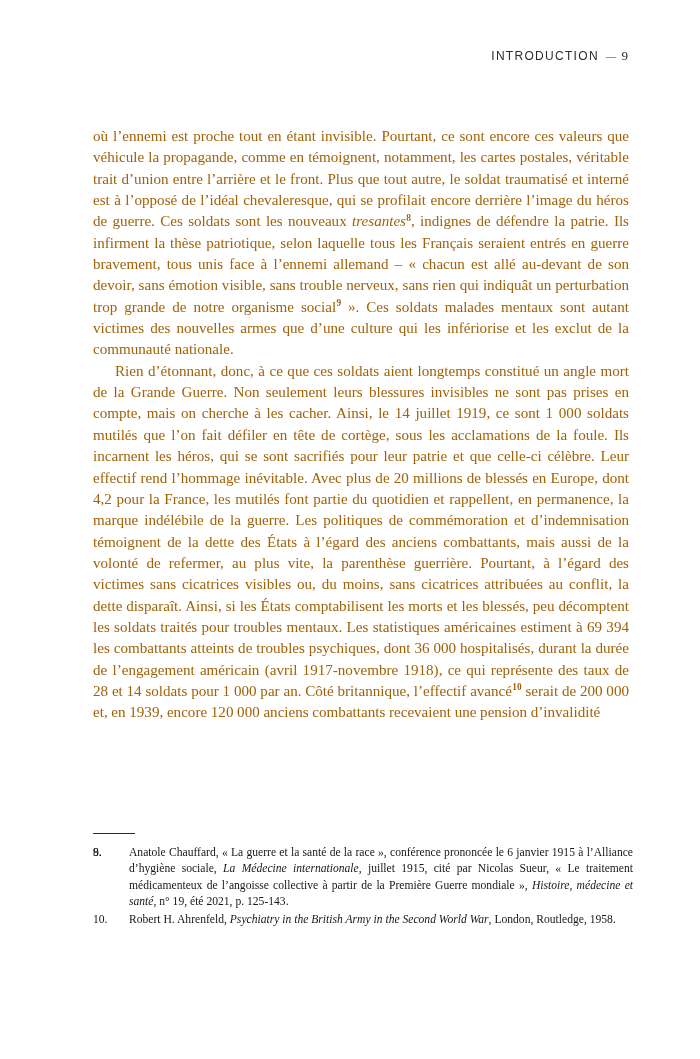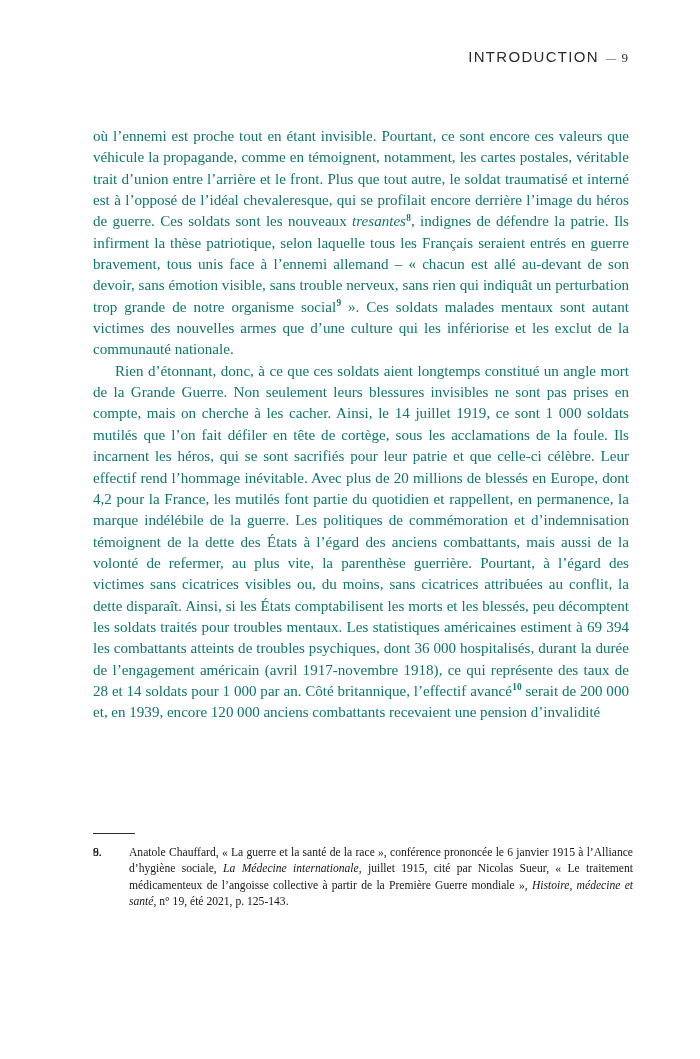--- a/index.html
+++ b/index.html
@@ -26,21 +26,21 @@
     left: 93px;
     right: 72px;
     text-align: right;
     font-size: 10.5px;
     letter-spacing: 1.15px;
     color: #2b2b2b;
     white-space: nowrap;
   }
   .running-head .rh-title {
     font-family: "Liberation Sans", "DejaVu Sans", sans-serif;
-    font-size: 15px;
+    font-size: 12px;
     letter-spacing: 1.3px;
   }
   .running-head .rh-dash {
     display: inline-block;
     margin: 0 4px 0 7px;
     color: #3a3a3a;
   }
   .running-head .rh-folio {
     font-family: "Liberation Serif", "DejaVu Serif", serif;
     font-size: 13px;
@@ -56,21 +56,21 @@
     width: 536px;
   }
 
   p.body-par {
     margin: 0;
     font-size: 15.1px;
     line-height: 21.35px;
     text-align: justify;
     text-justify: inter-word;
     hyphens: manual;
-    color: #0f766e;
+    color: #a16207;
     word-spacing: -0.1px;
   }
   p.body-par.indent {
     text-indent: 22px;
   }
 
   .it { font-style: italic; }
 
   sup.fn {
     font-size: 9.3px;
@@ -133,15 +133,18 @@
     <div class="fn-rule"></div>
 
     <div class="fn-item">
       <span class="fn-num">8.</span>
     </div>
 
     <div class="fn-item">
       <span class="fn-num">9.</span><span>Anatole Chauffard, « La guerre et la santé de la race », conférence prononcée le 6 janvier 1915 à l’Alliance d’hygiène sociale, </span><span class="it">La Médecine internationale</span><span>, juillet 1915, cité par Nicolas Sueur, « Le traitement médicamenteux de l’angoisse collective à partir de la Première Guerre mondiale », </span><span class="it">Histoire, médecine et santé</span><span>, n° 19, été 2021, p. 125-143.</span>
     </div>
 
+    <div class="fn-item">
+      <span class="fn-num">10.</span><span>Robert H. Ahrenfeld, </span><span class="it">Psychiatry in the British Army in the Second World War</span><span>, London, Routledge, 1958.</span>
+    </div>
   </div>
 
 </div>
 
 </body></html>

